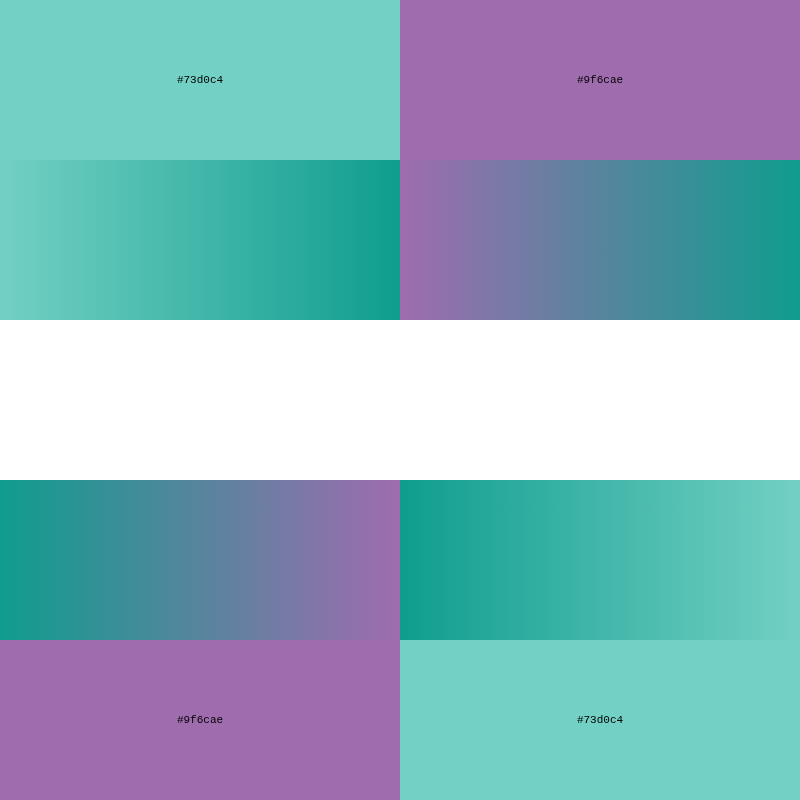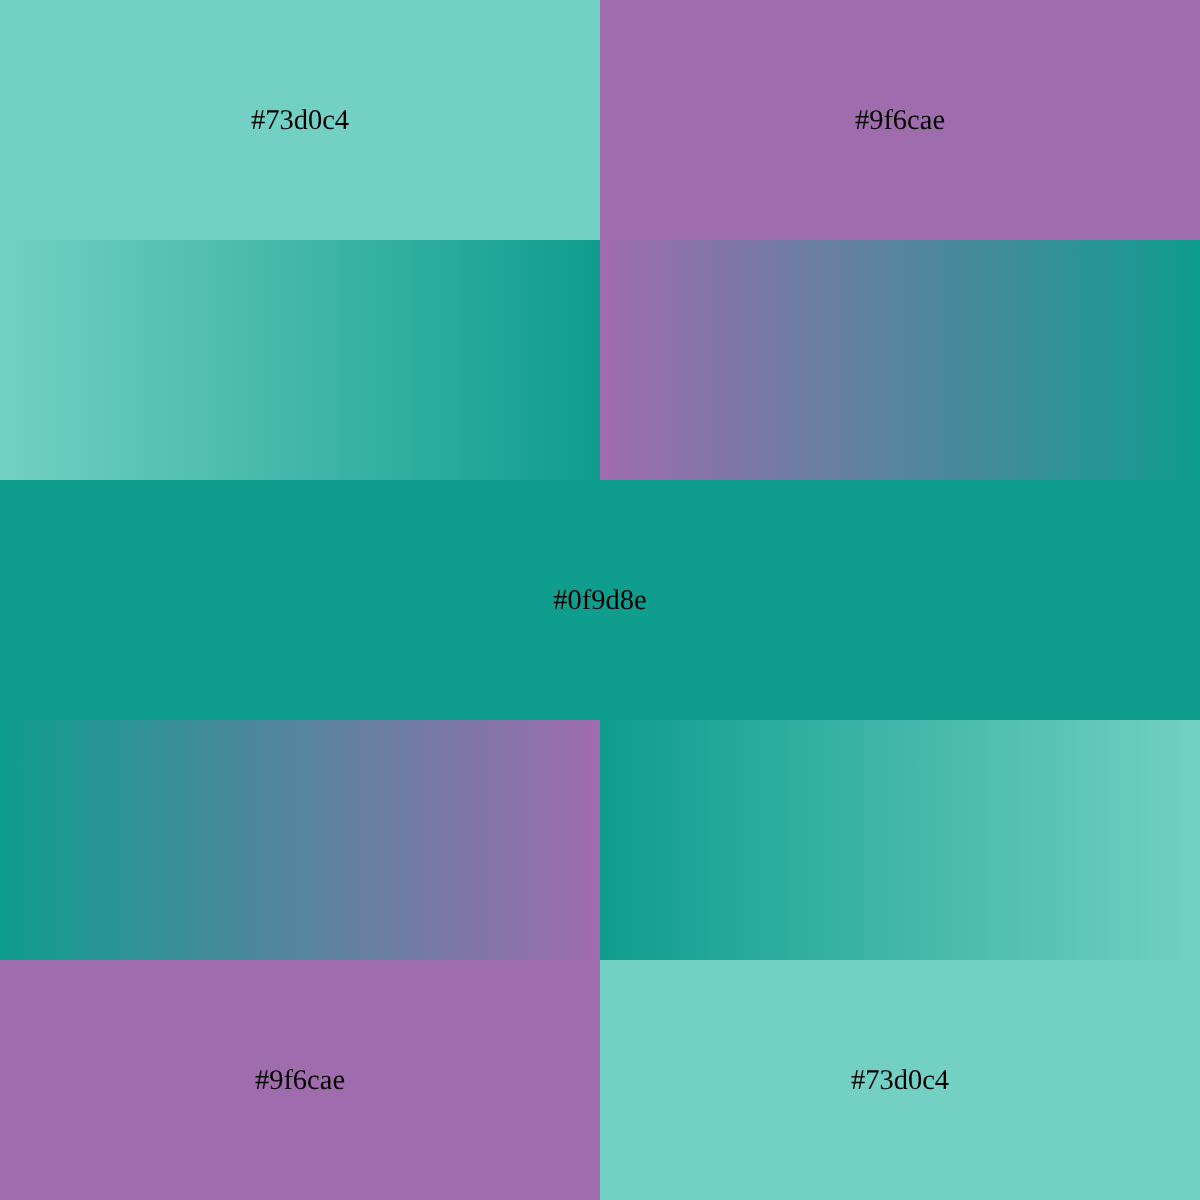--- a/index.html
+++ b/index.html
@@ -18,22 +18,22 @@
     overflow: hidden;
   }
   .swatch {
     position: absolute;
     box-sizing: border-box;
     display: flex;
     align-items: center;
     justify-content: center;
   }
   .swatch-label {
-    font-family: Liberation Serif, serif;
-    font-size: 19px;
+    font-family: Liberation Mono, monospace;
+    font-size: 11px;
     line-height: 1;
     color: #000000;
     letter-spacing: 0px;
     white-space: nowrap;
     user-select: none;
   }
 
   
   .r1c1 { left: 0px;   top: 0px;   width: 400px; height: 160px; }
   .r1c2 { left: 400px; top: 0px;   width: 400px; height: 160px; }
@@ -65,23 +65,20 @@
     <span class="swatch-label">#9f6cae</span>
   </div>
 
   <div class="swatch r2c1" style="background: linear-gradient(to right, rgb(115, 208, 196) 0%, rgb(15, 157, 142) 100%);">
     <span class="swatch-label"></span>
   </div>
   <div class="swatch r2c2" style="background: linear-gradient(to right, rgb(159, 108, 174) 0%, rgb(15, 157, 142) 100%);">
     <span class="swatch-label"></span>
   </div>
 
-  <div class="swatch r3full" style="background: rgb(15, 157, 142);">
-    <span class="swatch-label">#0f9d8e</span>
-  </div>
 
   <div class="swatch r4c1" style="background: linear-gradient(to right, rgb(15, 157, 142) 0%, rgb(159, 108, 174) 100%);">
     <span class="swatch-label"></span>
   </div>
   <div class="swatch r4c2" style="background: linear-gradient(to right, rgb(15, 157, 142) 0%, rgb(115, 208, 196) 100%);">
     <span class="swatch-label"></span>
   </div>
 
   <div class="swatch r5c1" style="background: rgb(159, 108, 174);">
     <span class="swatch-label">#9f6cae</span>

